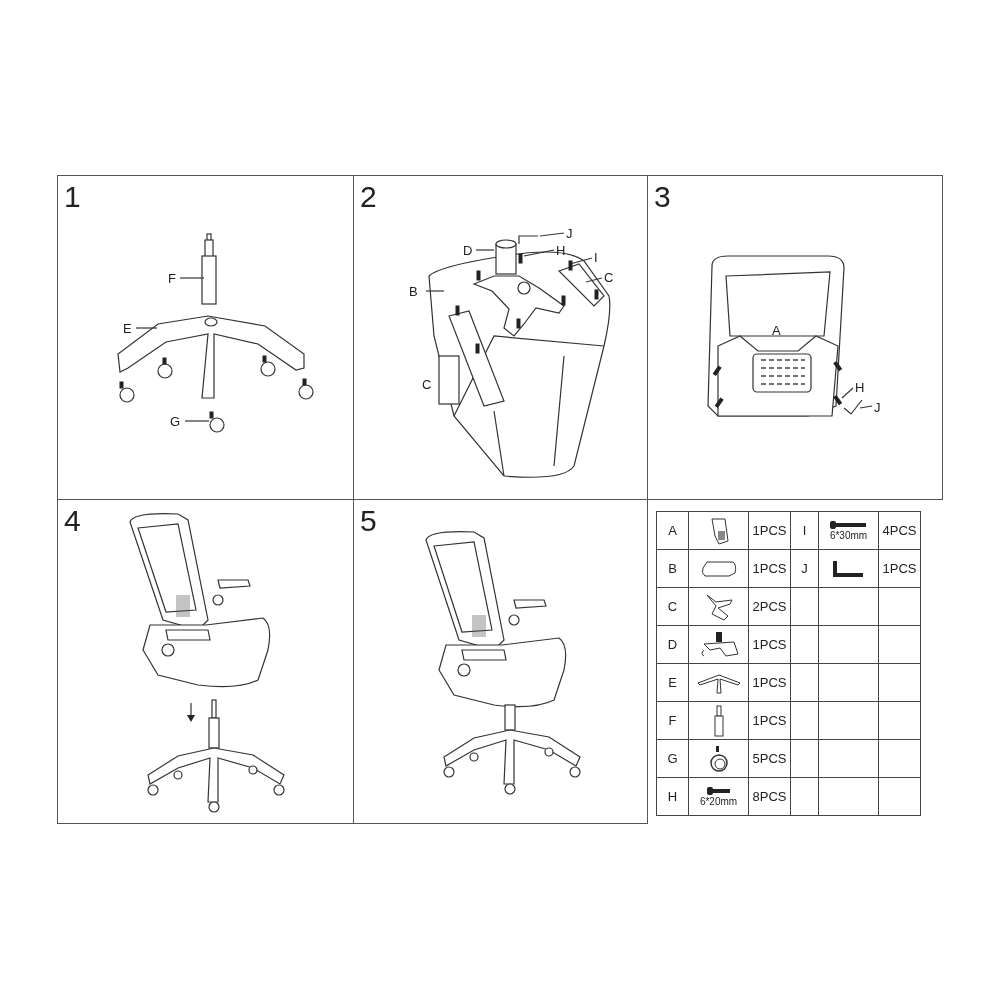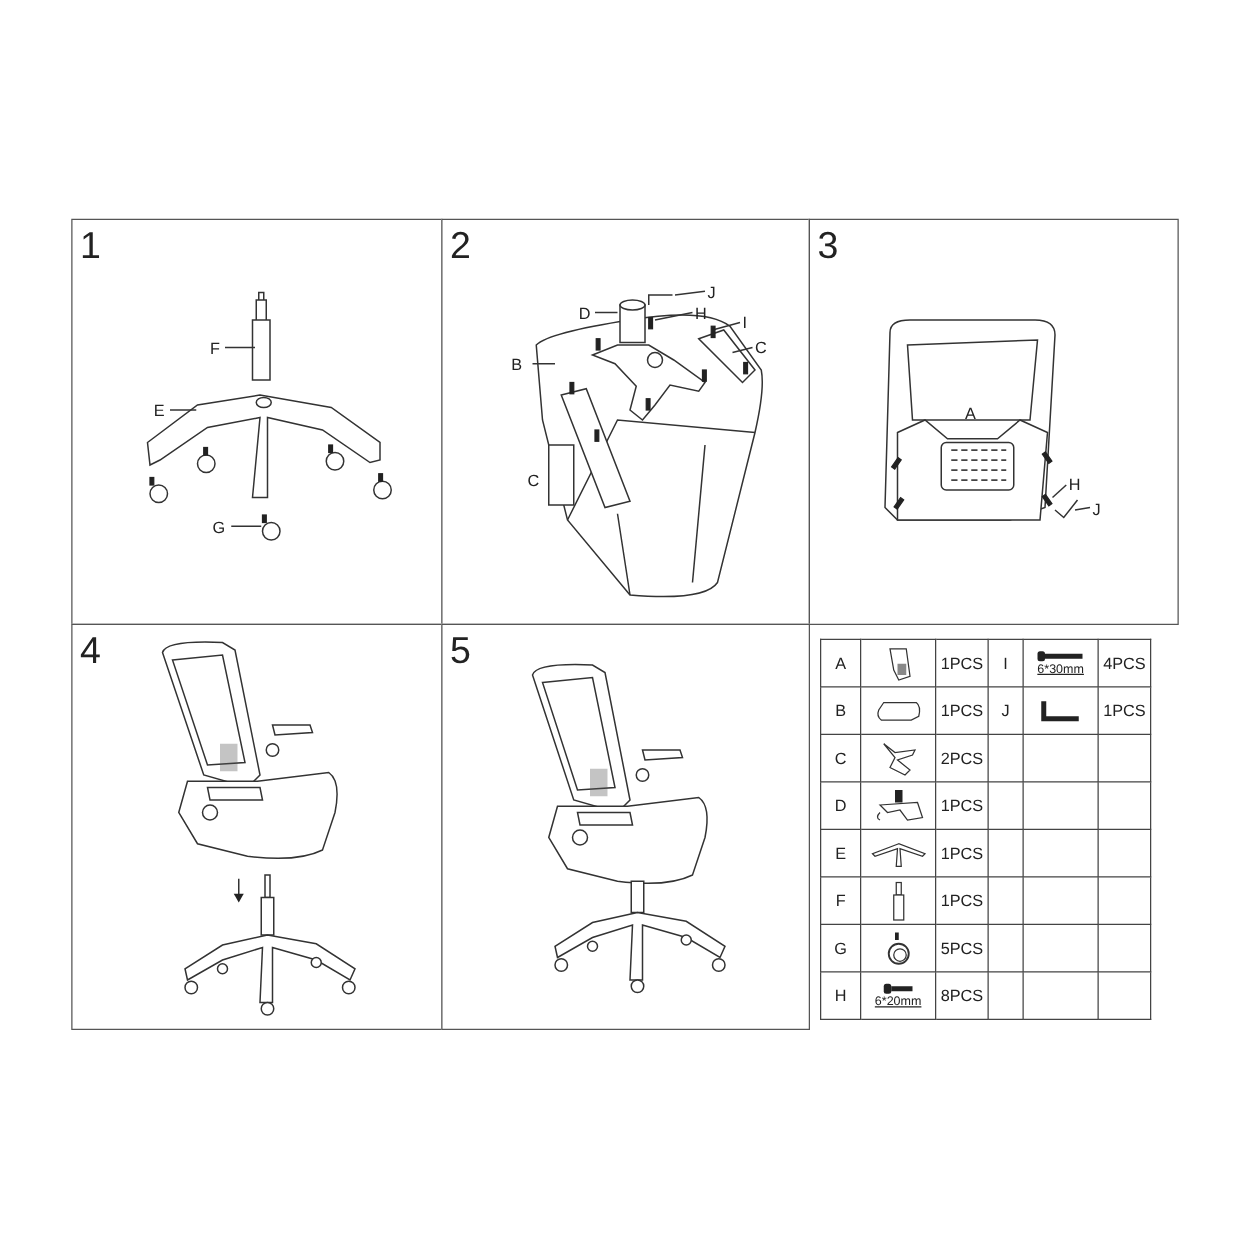--- a/index.html
+++ b/index.html
@@ -8,21 +8,21 @@
   .step-num{position:absolute;left:6px;top:6px;font-size:30px;line-height:1;color:#222;}
   .panel svg{position:absolute;left:0;top:0;}
   .lbl{font-family:"Liberation Sans",sans-serif;font-size:13px;fill:#222;}
   .ln{stroke:#333;stroke-width:1.2;fill:none;}
   .lnw{stroke:#333;stroke-width:1.2;fill:#fff;}
   .dark{fill:#222;stroke:#222;}
   table.parts{position:absolute;left:656px;top:511px;border-collapse:collapse;table-layout:fixed;}
   table.parts td{border:1.5px solid #444;height:37px;padding:0;text-align:center;vertical-align:middle;font-size:13px;color:#222;}
   .c1{width:32px}.c2{width:60px}.c3{width:42px}.c4{width:28px}.c5{width:60px}.c6{width:42px}
   .icn{display:block;margin:0 auto;}
-  .dim{display:block;font-size:10px;line-height:10px;margin-top:1px;text-decoration:underline;}
+  .dim{display:block;font-size:10px;line-height:10px;margin-top:1px;}
 </style>
 </head>
 <body>
 
 <div class="panel" style="left:57px;top:175px;width:297px;height:325px;">
   <span class="step-num">1</span>
   <svg width="297" height="325">
 
     <rect class="lnw" x="149" y="58" width="4" height="8"></rect>
     <rect class="lnw" x="147" y="64" width="8" height="18"></rect>

